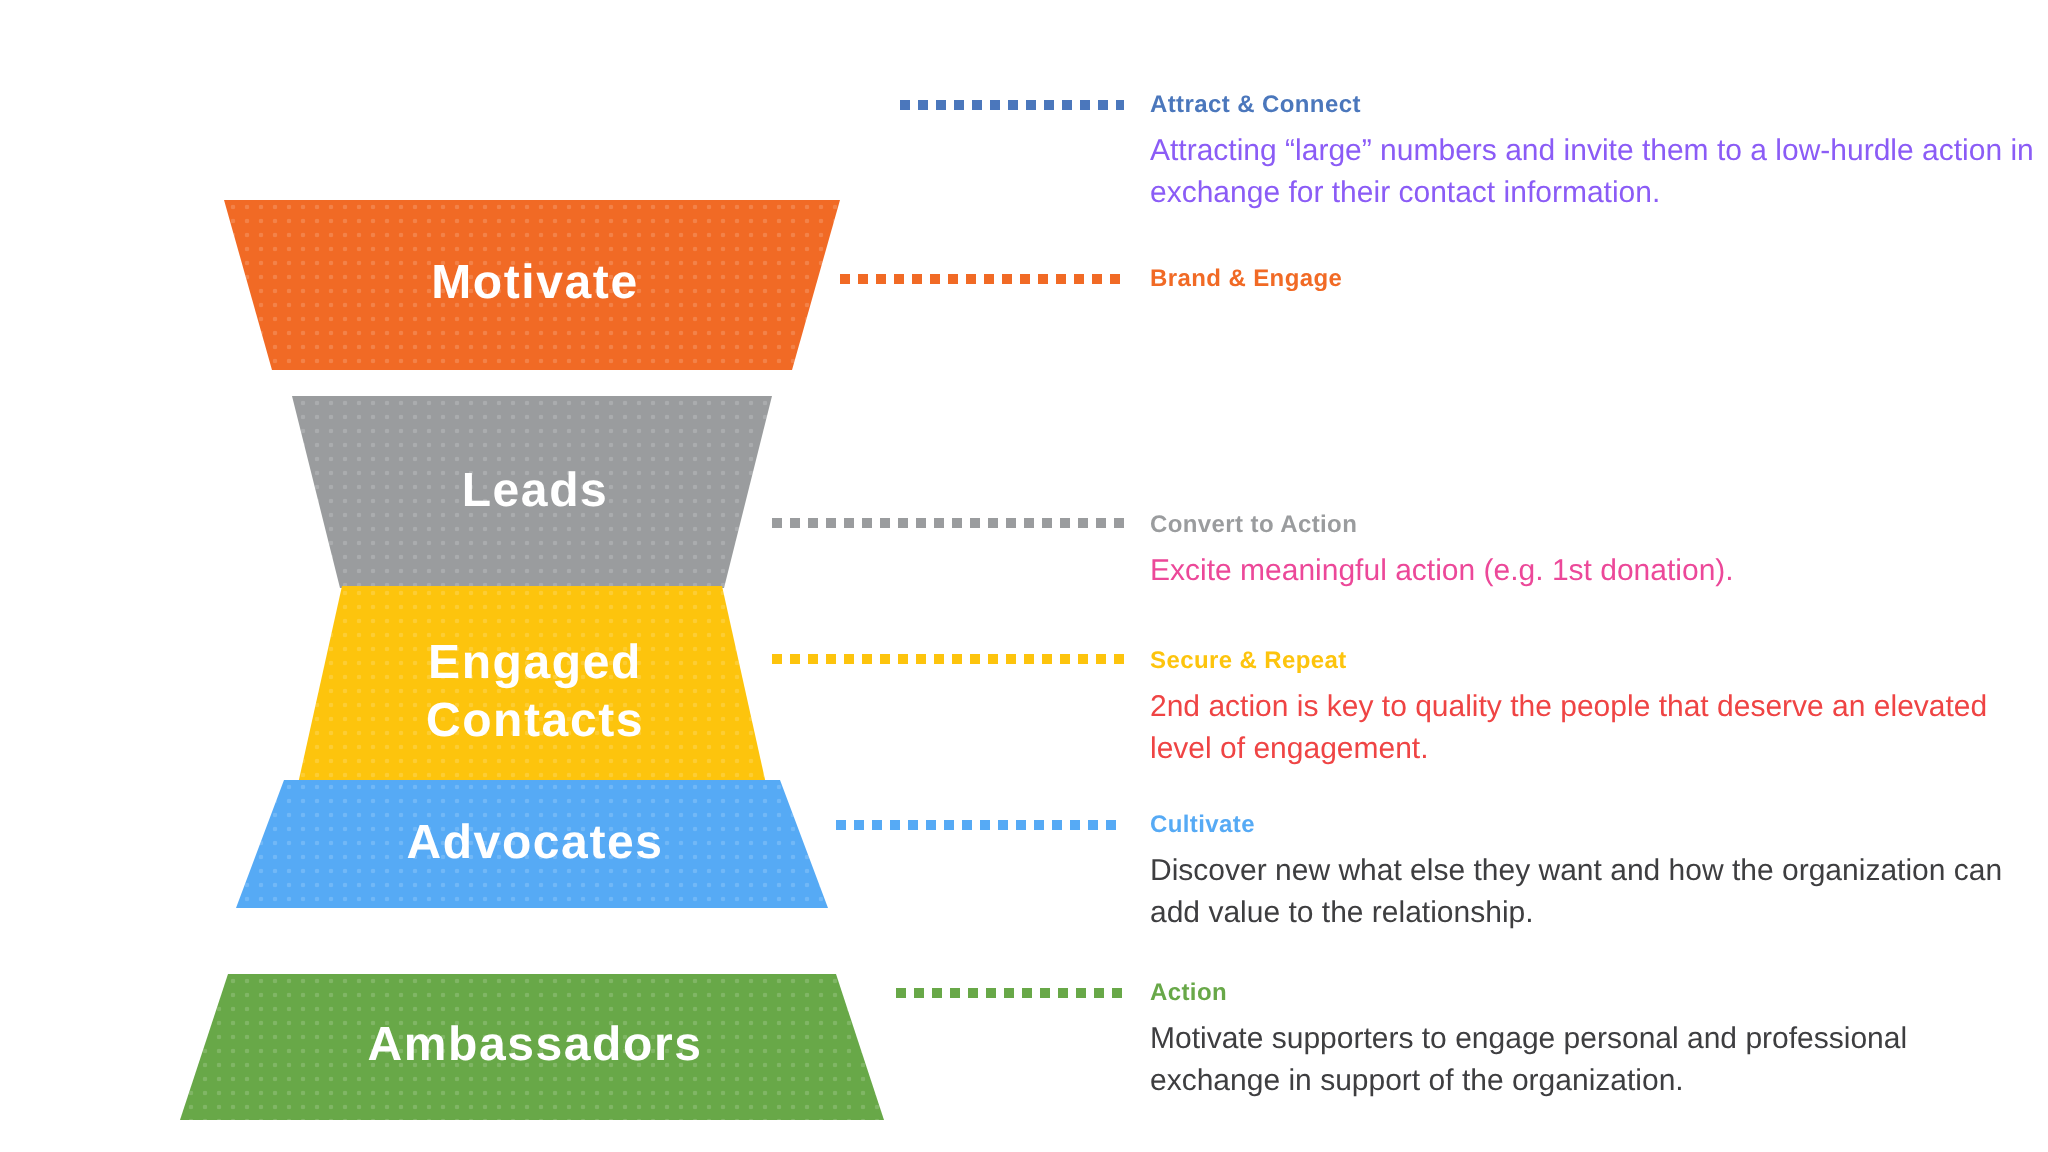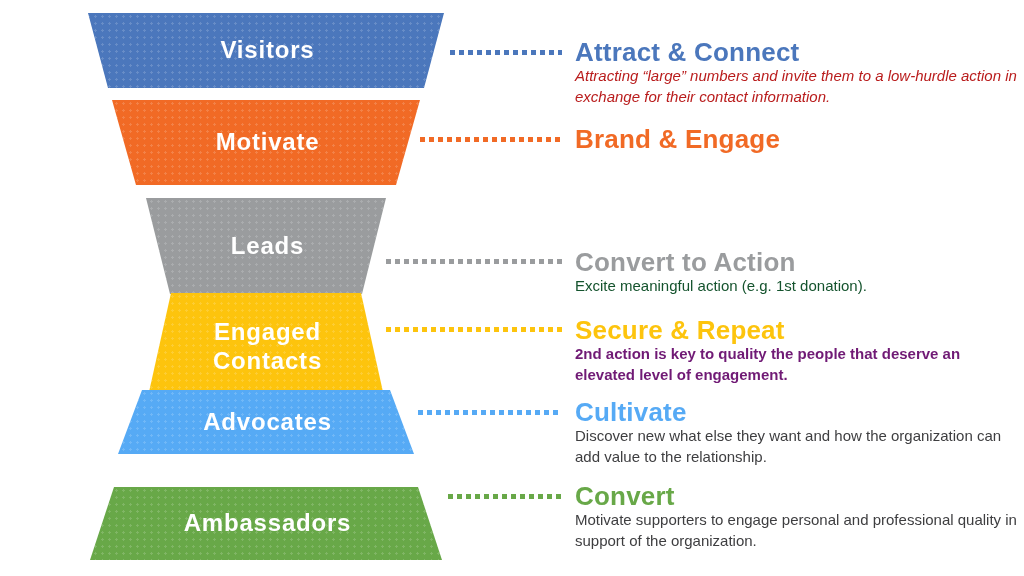--- a/index.html
+++ b/index.html
@@ -39,74 +39,71 @@
   .dots-5 { left:448px; top:494px; width:114px; }
 
   
   .ann { position:absolute; left:575px; width:442px; }
   .ann-0 { top:41px; }
   .ann-1 { top:128px; }
   .ann-2 { top:251px; }
   .ann-3 { top:319px; }
   .ann-4 { top:401px; }
   .ann-5 { top:485px; }
-  .ann-h { font-size:26px; font-weight:bold; letter-spacing:.2px; line-height:22px; margin-bottom:3px; color:var(--c); }
+  .ann-h { font-size:12px; font-weight:bold; letter-spacing:.2px; line-height:22px; margin-bottom:3px; color:var(--c); }
   .ann-p { font-size:15px; line-height:1.38; }
 </style>
 </head>
 <body>
 
 <div class="canvas" style="background-color: rgb(255, 255, 255);">
 
-  <div class="seg seg-0" style="--c: #4B77BC;">
-    <span class="seg-label">Visitors</span>
-  </div>
   <div class="dots dots-0" style="--c: #4B77BC;"></div>
   <div class="ann ann-0" style="--c: #4B77BC;">
     <div class="ann-h">Attract &amp; Connect</div>
-    <div class="ann-p" style="color: #b91c1c; font-style: italic;">Attracting “large” numbers and invite them to a low-hurdle action in exchange for their contact information.</div>
+    <div class="ann-p" style="color: #8b5cf6;">Attracting “large” numbers and invite them to a low-hurdle action in exchange for their contact information.</div>
   </div>
 
   <div class="seg seg-1" style="--c: #F16A25;">
     <span class="seg-label">Motivate</span>
   </div>
   <div class="dots dots-1" style="--c: #F16A25;"></div>
   <div class="ann ann-1" style="--c: #F16A25;">
     <div class="ann-h">Brand &amp; Engage</div>
   </div>
 
   <div class="seg seg-2" style="--c: #9A9C9E;">
     <span class="seg-label">Leads</span>
   </div>
   <div class="dots dots-2" style="--c: #9A9C9E;"></div>
   <div class="ann ann-2" style="--c: #9A9C9E;">
     <div class="ann-h">Convert to Action</div>
-    <div class="ann-p" style="color: #14532d;">Excite meaningful action (e.g. 1st donation).</div>
+    <div class="ann-p" style="color: #ec4899;">Excite meaningful action (e.g. 1st donation).</div>
   </div>
 
   <div class="seg seg-3" style="--c: #FDC40D;">
     <span class="seg-label">Engaged Contacts</span>
   </div>
   <div class="dots dots-3" style="--c: #FDC40D;"></div>
   <div class="ann ann-3" style="--c: #FDC40D;">
     <div class="ann-h">Secure &amp; Repeat</div>
-    <div class="ann-p" style="color: #701a75; font-weight: bold;">2nd action is key to quality the people that deserve an elevated level of engagement.</div>
+    <div class="ann-p" style="color: #ef4444;">2nd action is key to quality the people that deserve an elevated level of engagement.</div>
   </div>
 
   <div class="seg seg-4" style="--c: #56AAF5;">
     <span class="seg-label">Advocates</span>
   </div>
   <div class="dots dots-4" style="--c: #56AAF5;"></div>
   <div class="ann ann-4" style="--c: #56AAF5;">
     <div class="ann-h">Cultivate</div>
     <div class="ann-p" style="color: rgb(62, 62, 64);">Discover new what else they want and how the organization can add value to the relationship.</div>
   </div>
 
   <div class="seg seg-5" style="--c: #68A848;">
     <span class="seg-label">Ambassadors</span>
   </div>
   <div class="dots dots-5" style="--c: #68A848;"></div>
   <div class="ann ann-5" style="--c: #68A848;">
-    <div class="ann-h">Convert</div>
-    <div class="ann-p" style="color: rgb(62, 62, 64);">Motivate supporters to engage personal and professional quality in support of the organization.</div>
+    <div class="ann-h">Action</div>
+    <div class="ann-p" style="color: rgb(62, 62, 64);">Motivate supporters to engage personal and professional exchange in support of the organization.</div>
   </div>
 
 </div>
 
 </body></html>

